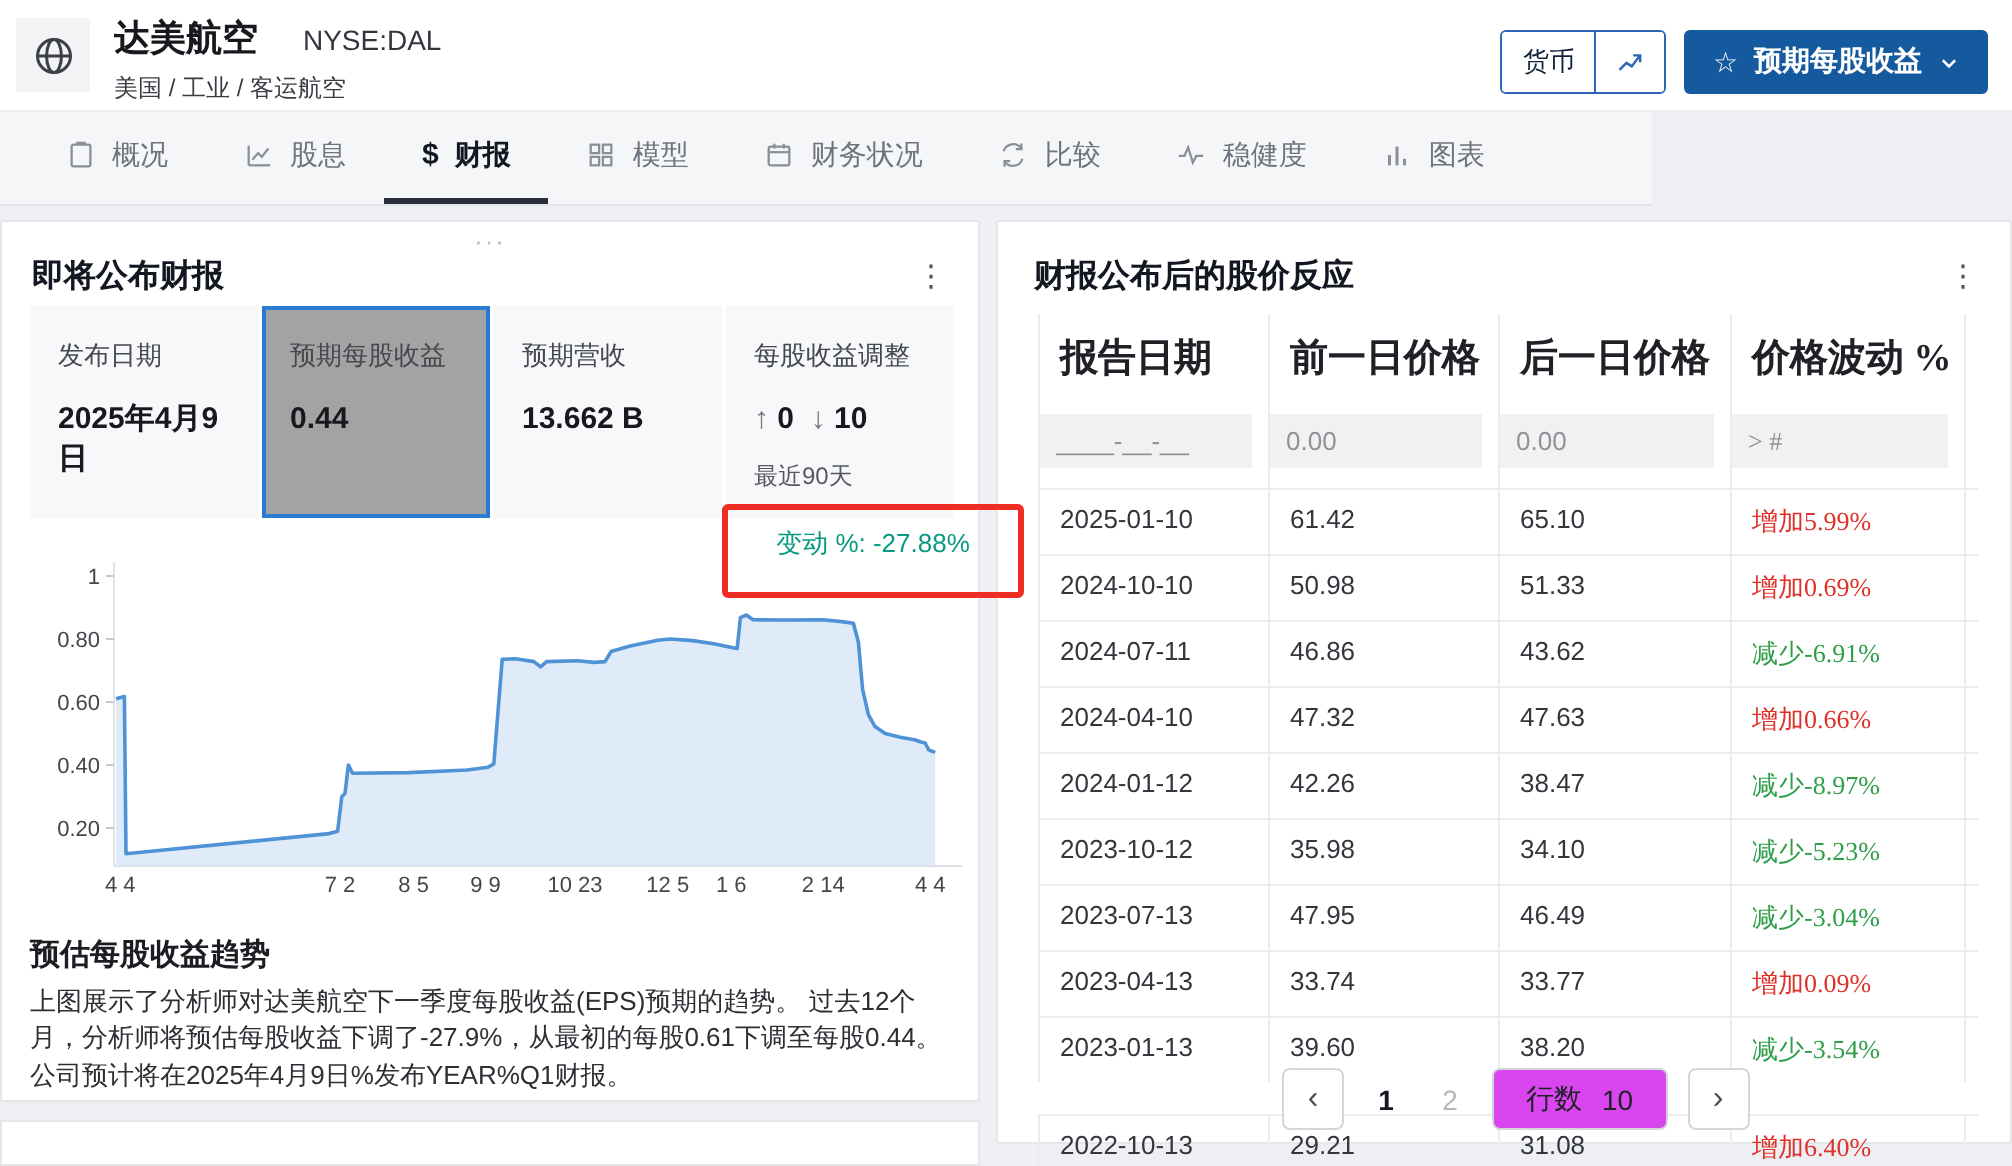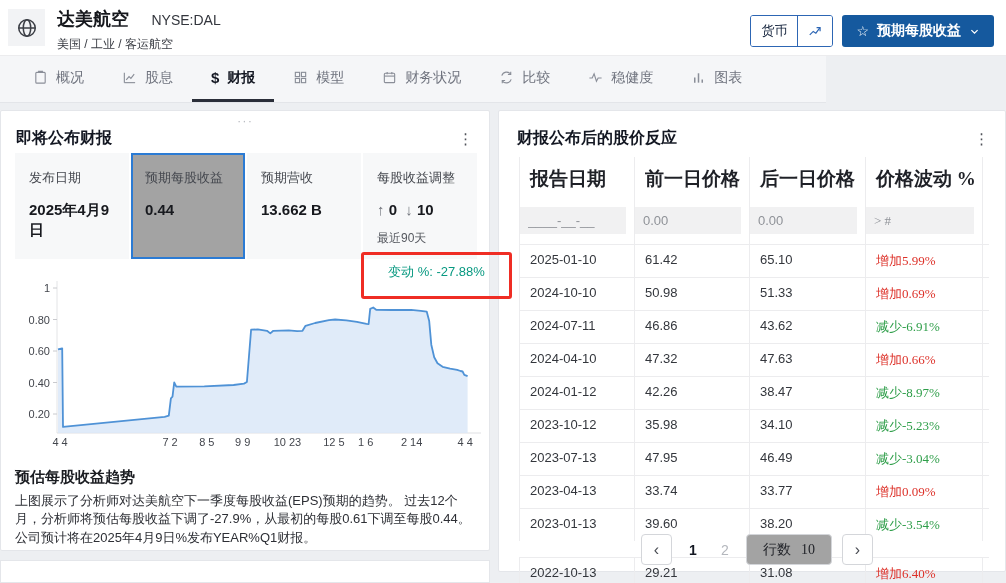--- a/index.html
+++ b/index.html
@@ -66,21 +66,21 @@
   .rx-body .rx-row { border-top:1px solid #ececee; }
   .rx-body .rx-row:last-child { border-bottom:1px solid #ececee;margin-top:16px; }
   .rx-body .rx-cell { padding:7px 6px 7px 10px; }
   .chg-up { color:#dd3129; }
   .chg-down { color:#2e9e49; }
   
   .pager { position:absolute; left:142px; top:423px; display:flex; align-items:center; gap:10px; }
   .pg-btn { width:31px; height:31px; border:1px solid #d4d6da; border-radius:4px; background:#fff; color:#4a4d54; font-size:16px; display:flex; align-items:center; justify-content:center; cursor:pointer; }
   .pg-num { width:22px; text-align:center; font-size:14px; color:#b4b7bd; cursor:pointer; }
   .pg-num.on { color:#131722; font-weight:bold; }
-  .rows-btn { height:31px; border:1px solid #d4d6da; border-radius:4px; background:#a3a3a3; padding:0 16px; font-size:14px; color:#1f2127; display:flex; align-items:center; gap:10px; cursor:pointer;font-family:Liberation Serif, serif; }
+  .rows-btn { height:31px; border:1px solid #d4d6da; border-radius:4px; background:#d946ef; padding:0 16px; font-size:14px; color:#1f2127; display:flex; align-items:center; gap:10px; cursor:pointer; }
   svg.ic { display:block; }
 </style>
 </head>
 <body>
 
 <div class="header">
   <div class="logo-box">
     <span>
       <svg class="ic" width="22" height="22" viewBox="0 0 16 16" fill="none" stroke="currentColor" stroke-width="1.1">
         <circle cx="8" cy="8" r="6"></circle>

